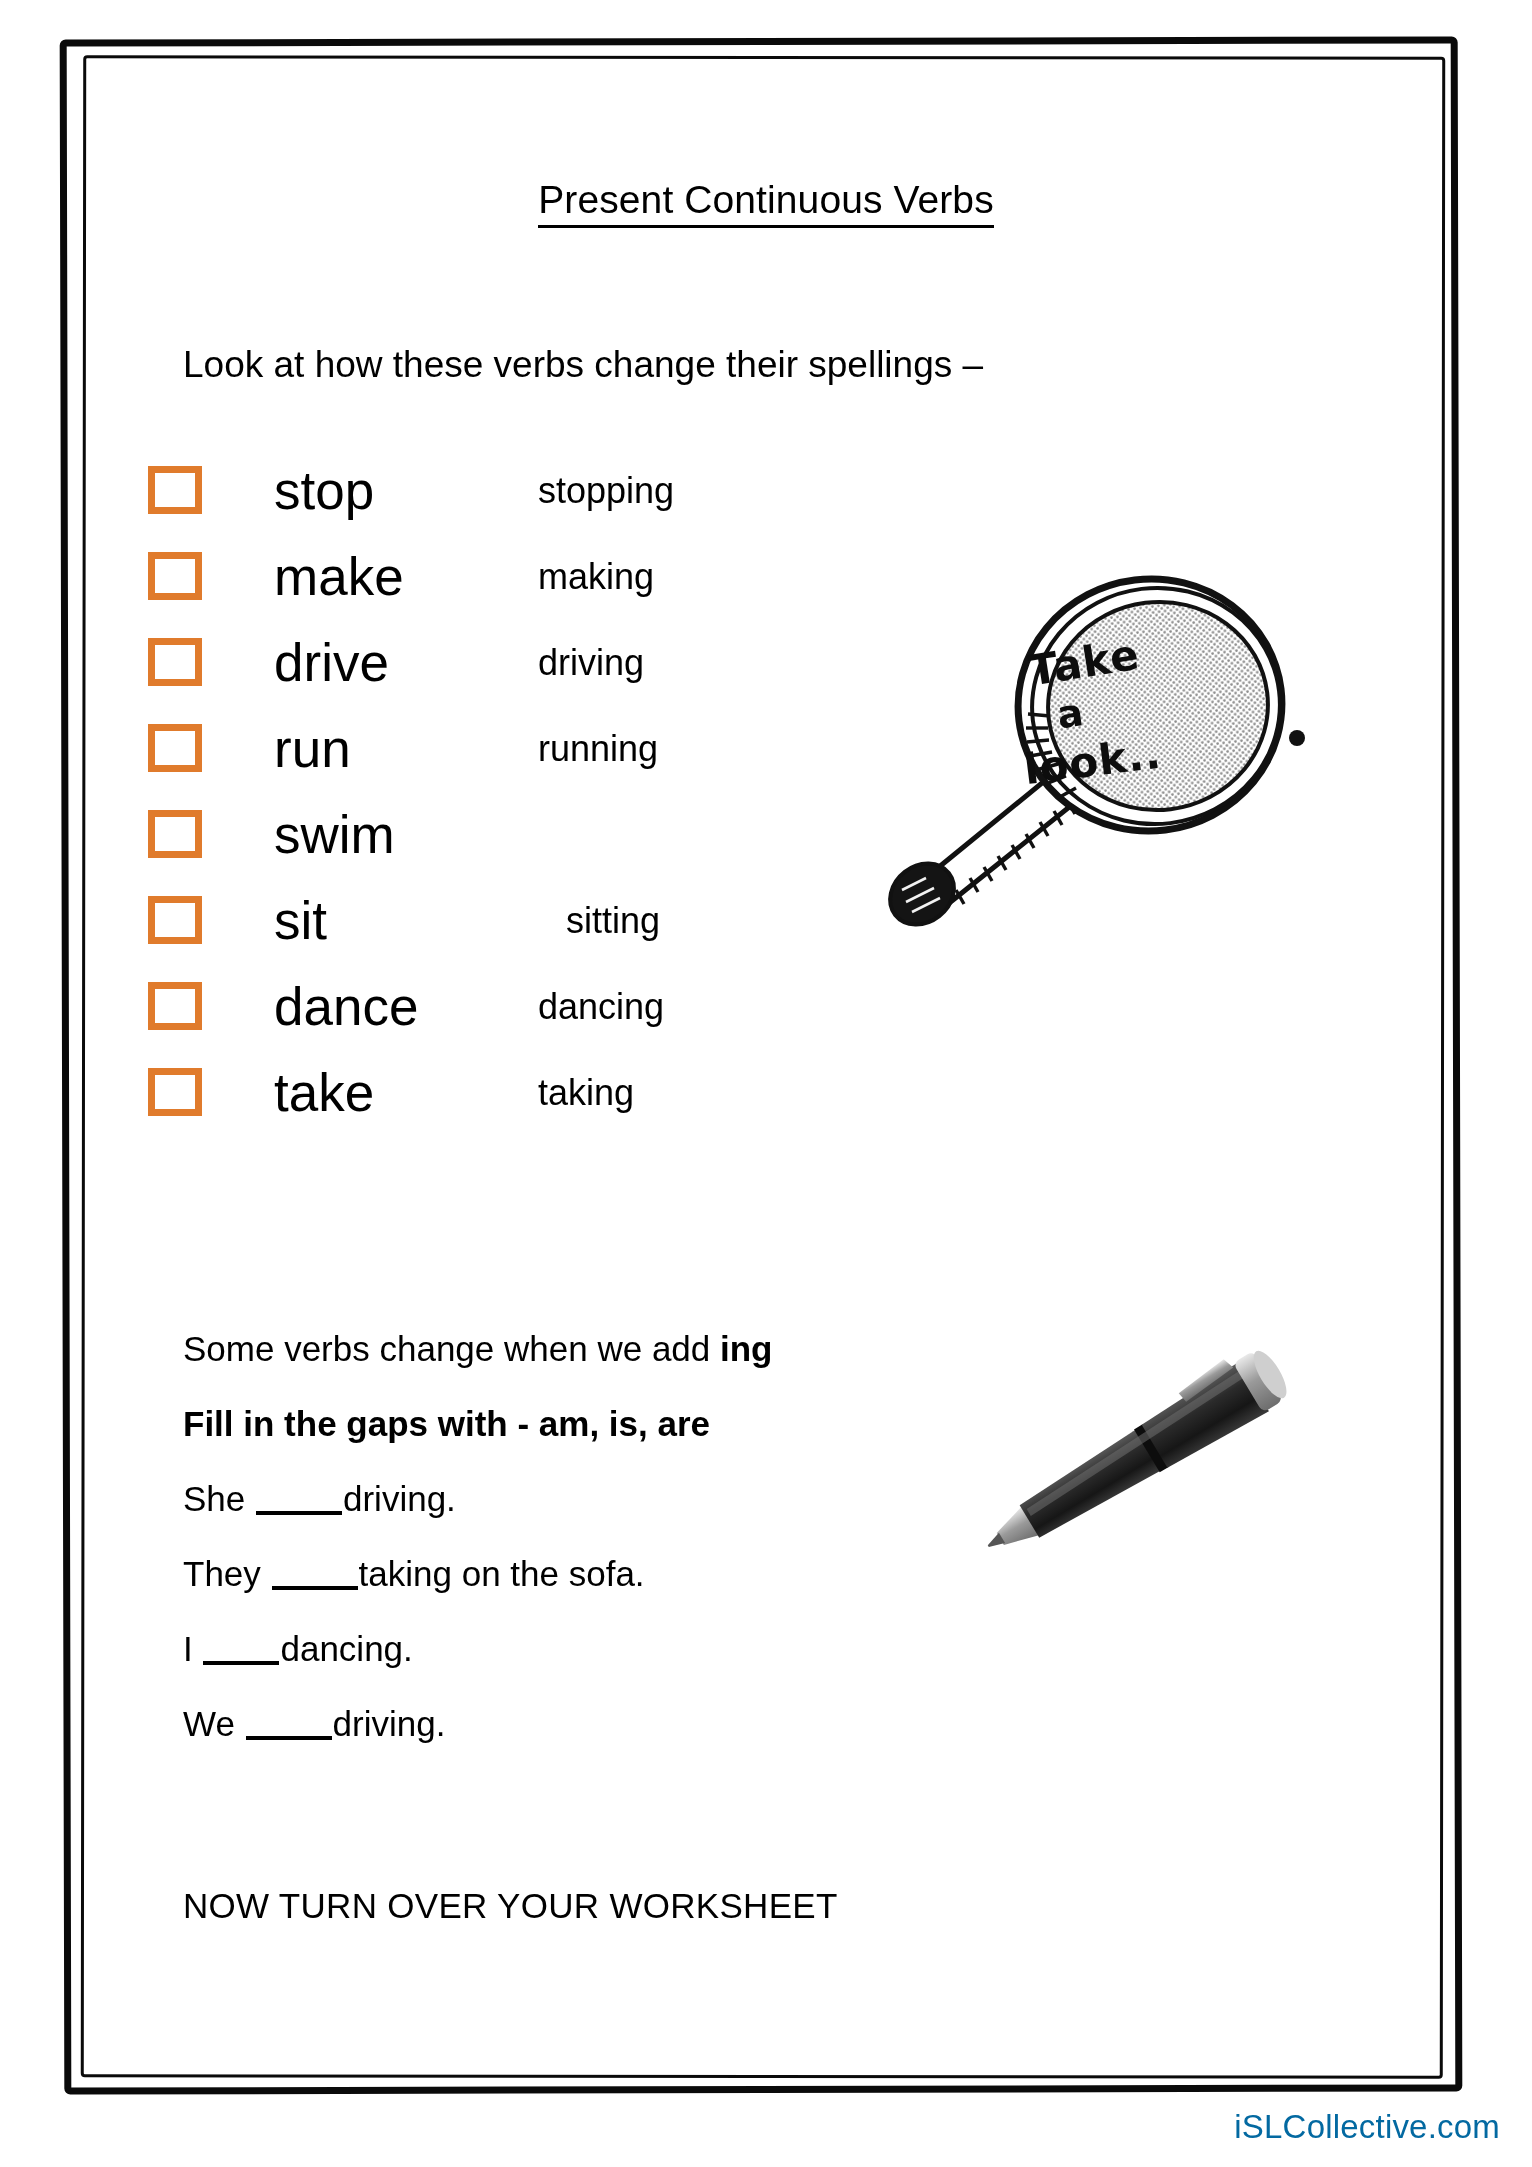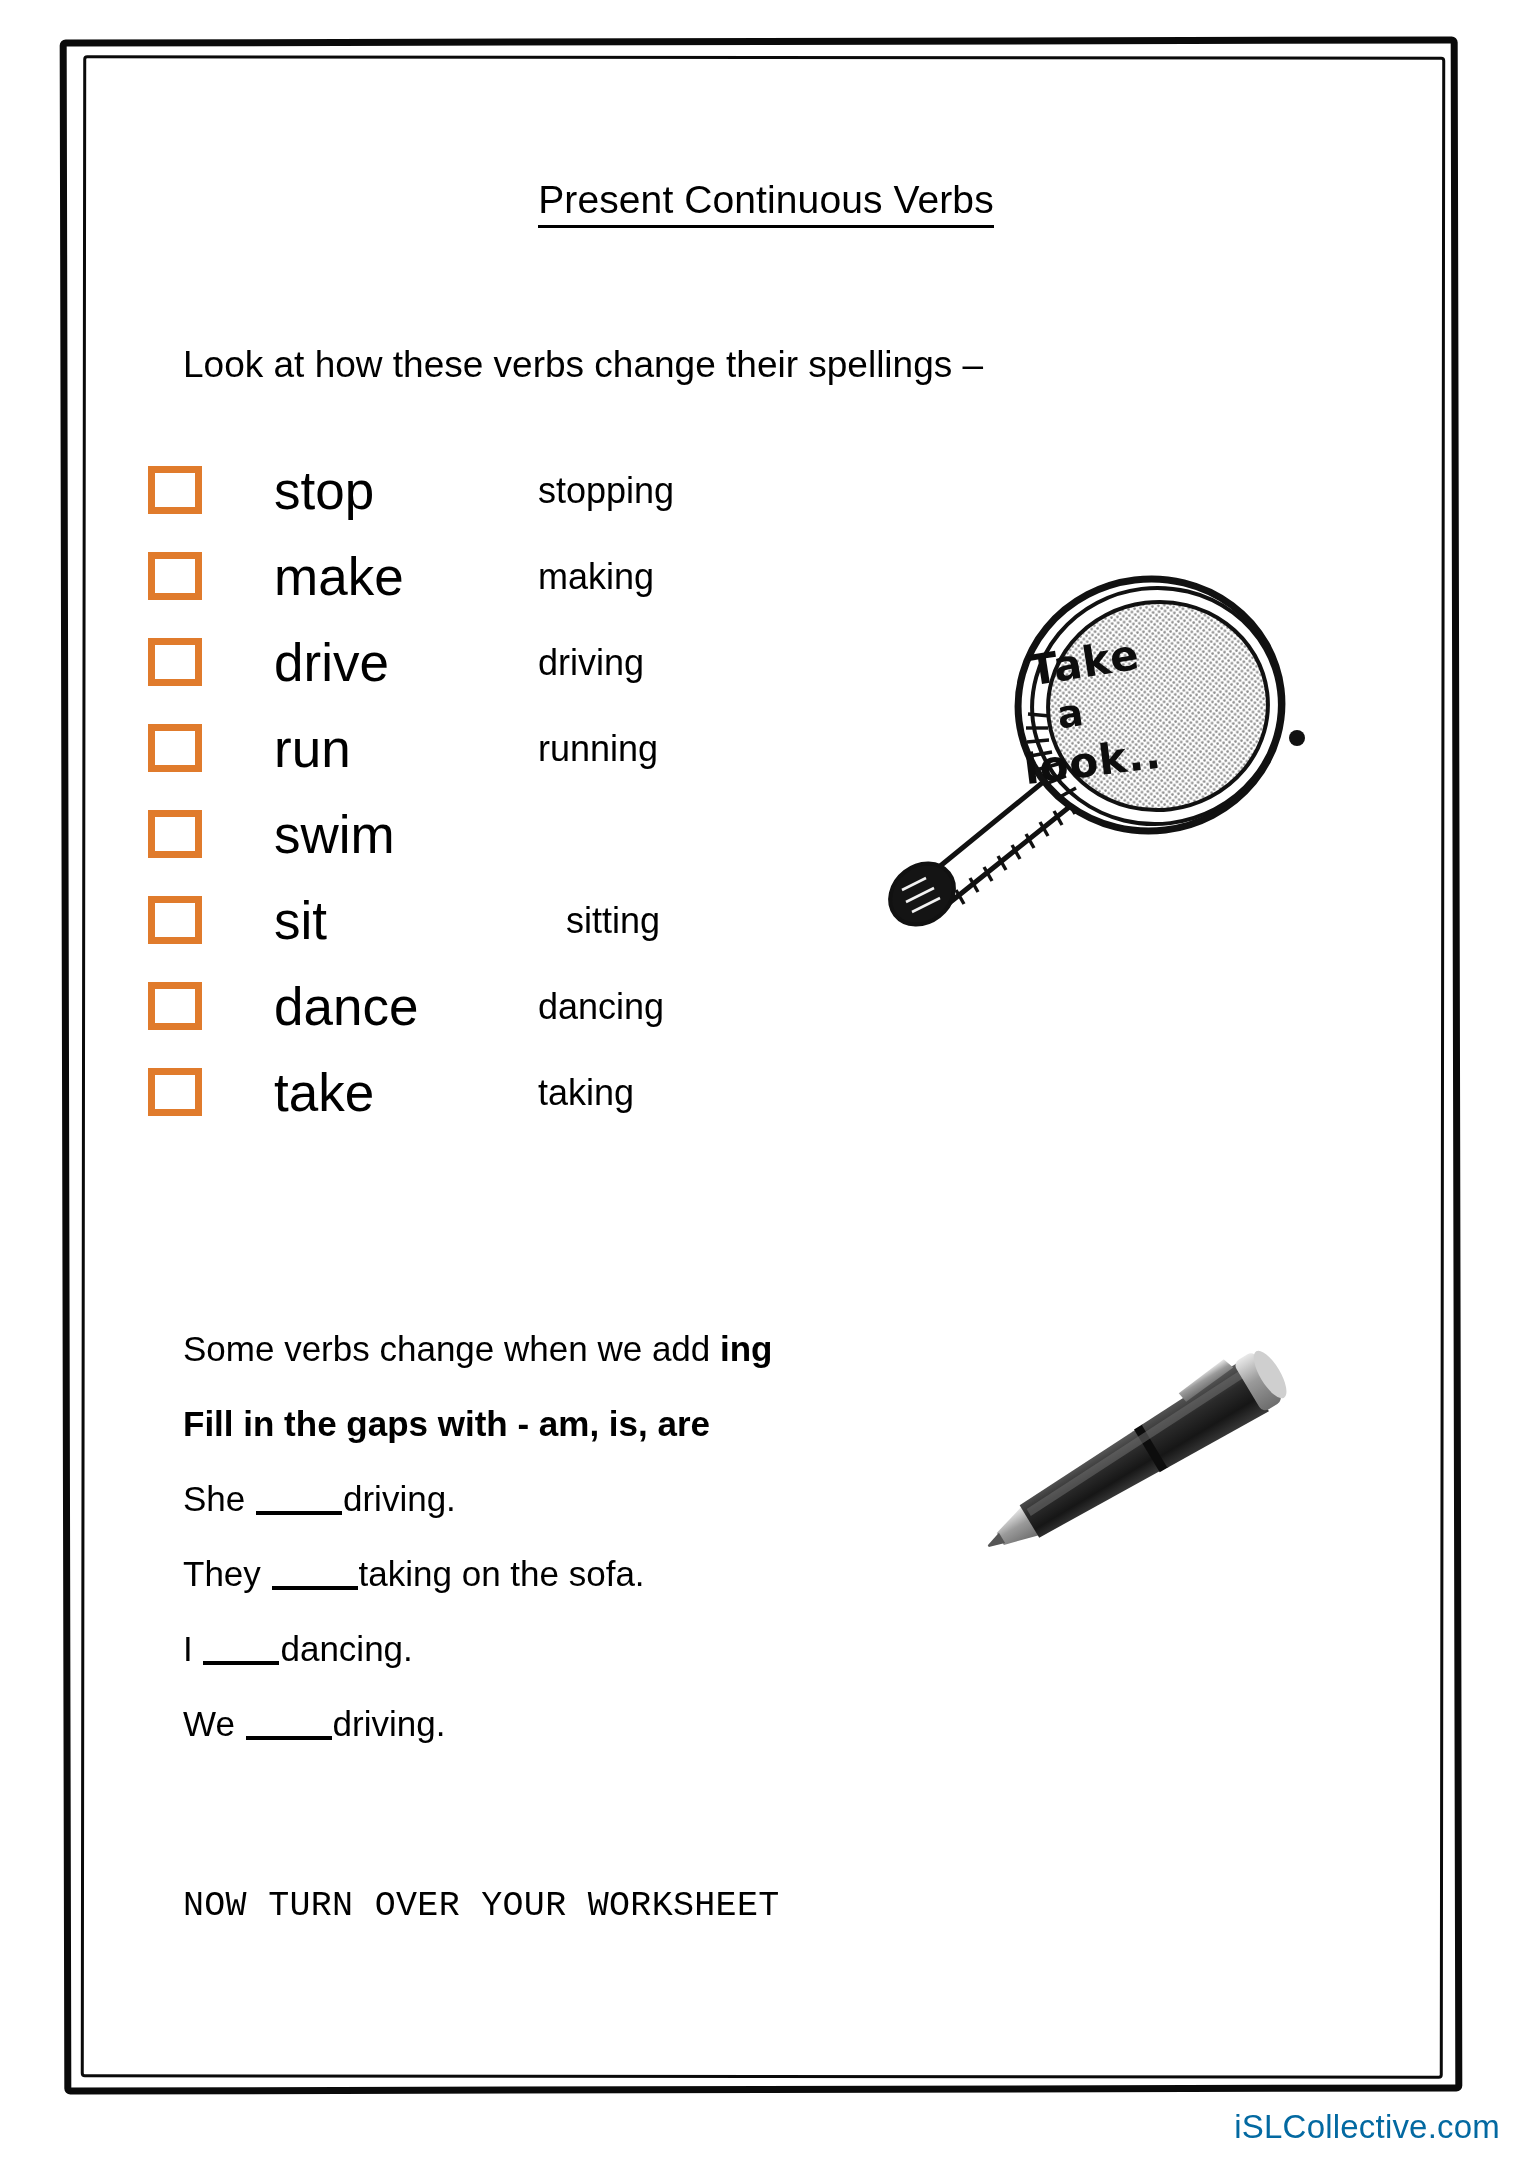--- a/index.html
+++ b/index.html
@@ -163,21 +163,20 @@
   }
   .gap.short { width: 76px; }
 
   .turnover {
     position: absolute;
     left: 183px;
     top: 1886px;
     font-size: 35px;
     white-space: nowrap;
     letter-spacing: 0.3px;
-    font-family: Liberation Mono, monospace;
   }
 
   
   .watermark {
     position: absolute;
     right: 32px;
     top: 2108px;
     font-size: 33px;
     color: #0369a1;
     letter-spacing: 0.2px;

